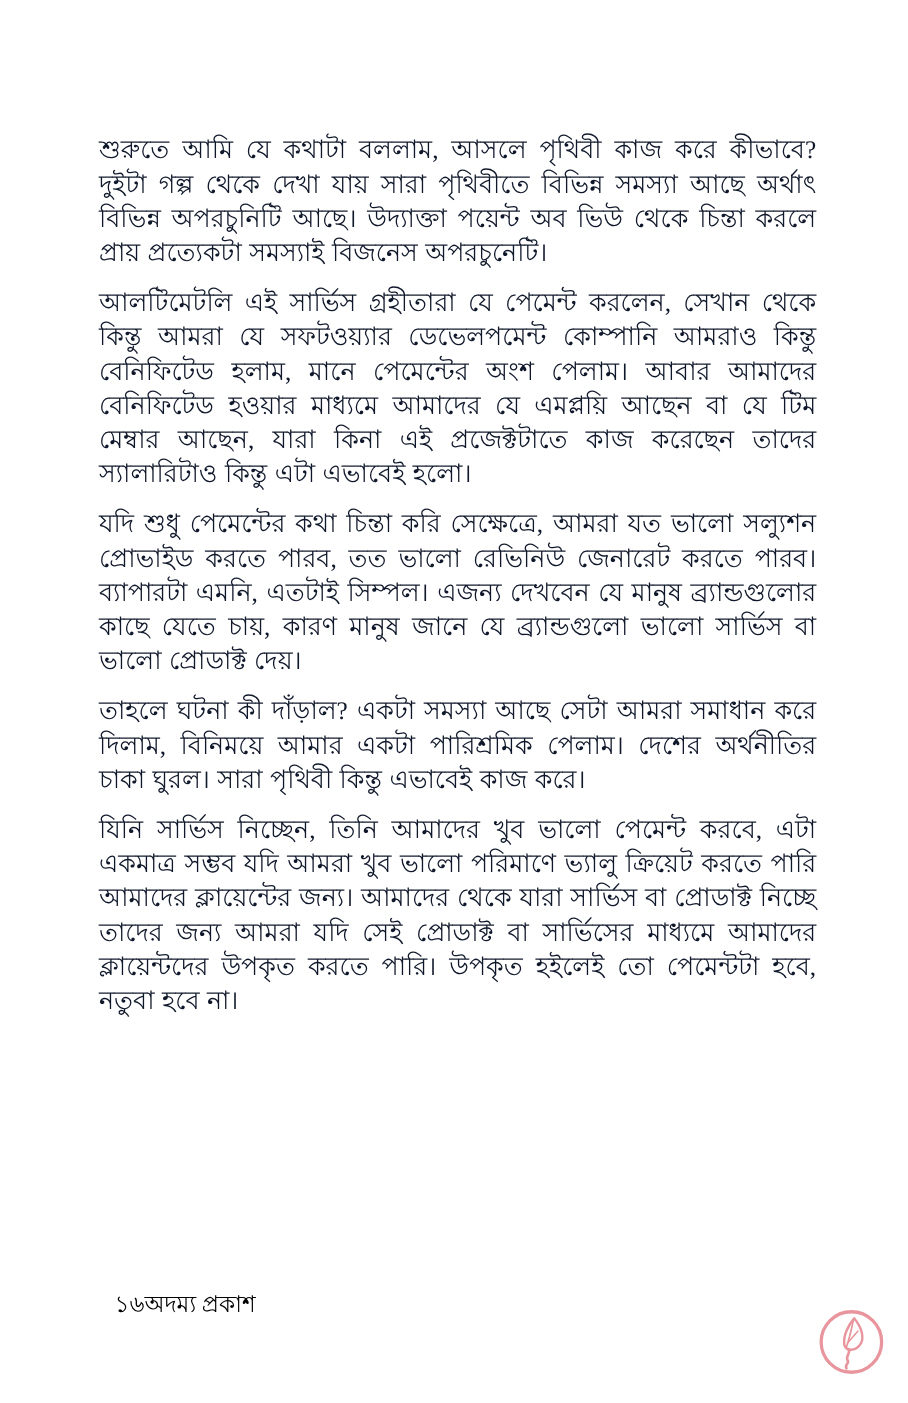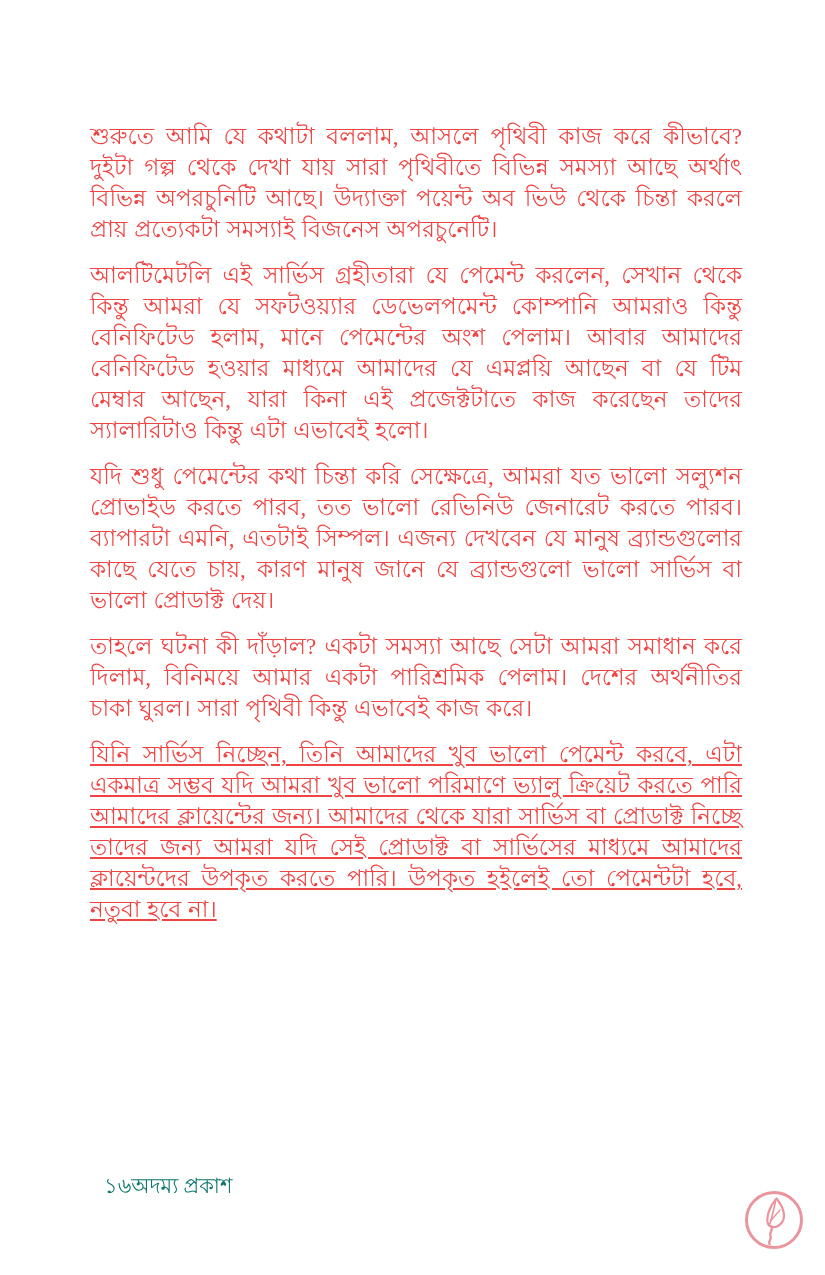--- a/index.html
+++ b/index.html
@@ -13,36 +13,36 @@
     width: 825px;
     height: 1275px;
     background: #ffffff;
     overflow: hidden;
   }
   .content {
     position: absolute;
     left: 90px;
     top: 121px;
     width: 652px;
-    color: #ef4444;
+    color: #0f172a;
   }
   .para {
     font-size: 23px;
     line-height: 31px;
     text-align: justify;
     margin-bottom: 15px;
     word-spacing: 1px;
   }
-  .para:last-child { margin-bottom: 16px; text-decoration: underline; }
+  .para:last-child { margin-bottom: 16px; }
   .footer {
     position: absolute;
     left: 104px;
     top: 1170px;
     font-size: 21px;
-    color: #0f766e;
+    color: #000000;
     display: flex;
     align-items: baseline;
   }
   .footer .pagenum { display: inline-block; }
   .footer .publisher { display: inline-block; }
   .logo-wrap {
     position: absolute;
     left: 743px;
     top: 1189px;
     width: 62px;

